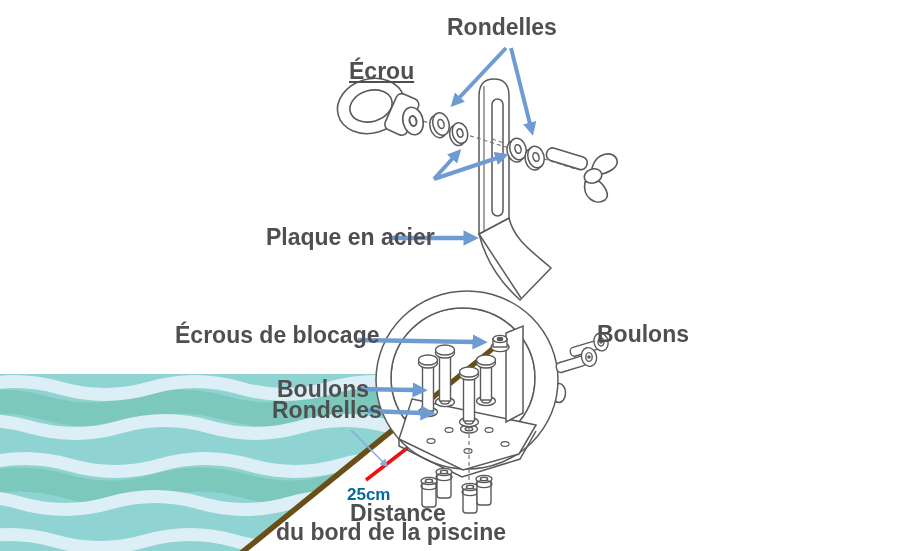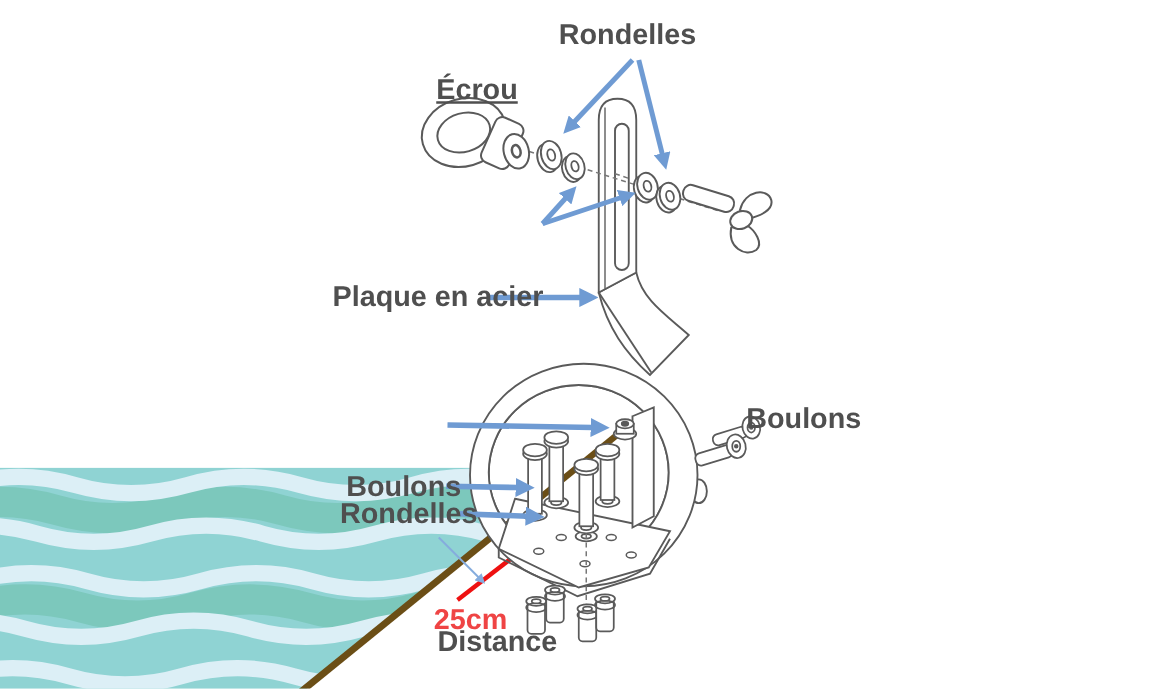--- a/index.html
+++ b/index.html
@@ -1,21 +1,21 @@
 <!DOCTYPE html>
 <html><head>
 <meta charset="utf-8">
 <style>
   html,body{margin:0;padding:0;background:#fff;}
   .stage{position:relative;width:920px;height:551px;overflow:hidden;background:#ffffff;
          font-family:"Liberation Sans", sans-serif;}
   .stage svg{position:absolute;left:0;top:0;}
   .lbl{position:absolute;font-weight:bold;font-size:23px;line-height:22px;
        color:#4f4f4f;white-space:nowrap;}
-  .lbl.black{color:#ef4444;font-size:23px;}
+  .lbl.black{color:#0369a1;font-size:17px;}
 </style>
 </head>
 <body>
 
 <div class="stage">
 
 <svg width="920" height="551" viewBox="0 0 920 551">
   <defs>
     <clipPath id="waterclip">
           <polygon points="0,374 462,374 243,553 0,553"></polygon>
@@ -221,19 +221,21 @@
     <line x1="391" y1="238" x2="465" y2="238" stroke-width="4.5" marker-end="url(#ah)"></line>
     <line x1="358" y1="340" x2="474" y2="342" stroke-width="4.5" marker-end="url(#ah)"></line>
     <line x1="357" y1="389" x2="414" y2="390" stroke-width="4.5" marker-end="url(#ah)"></line>
     <line x1="368" y1="411" x2="422" y2="413" stroke-width="4.5" marker-end="url(#ah)"></line>
   </g>
 </svg>
 
 <div class="lbl" style="left:447px;top:16px;">Rondelles</div>
 <div class="lbl" style="left:349px;top:60px;text-decoration:underline;">Écrou</div>
 <div class="lbl" style="left:234px;top:226px;margin-left:32px;">Plaque en acier</div>
+<div class="lbl" style="left:175px;top:324px;">Écrous de blocage</div>
 <div class="lbl" style="left:597px;top:323px;">Boulons</div>
 <div class="lbl" style="left:277px;top:378px;">Boulons</div>
 <div class="lbl" style="left:272px;top:399px;">Rondelles</div>
 <div class="lbl black" style="left:347px;top:484px;">25cm</div>
 <div class="lbl" style="left:316px;top:502px;margin-left:34px;">Distance</div>
+<div class="lbl" style="left:276px;top:521px;">du bord de la piscine</div>
 
 </div>
 
 </body></html>

